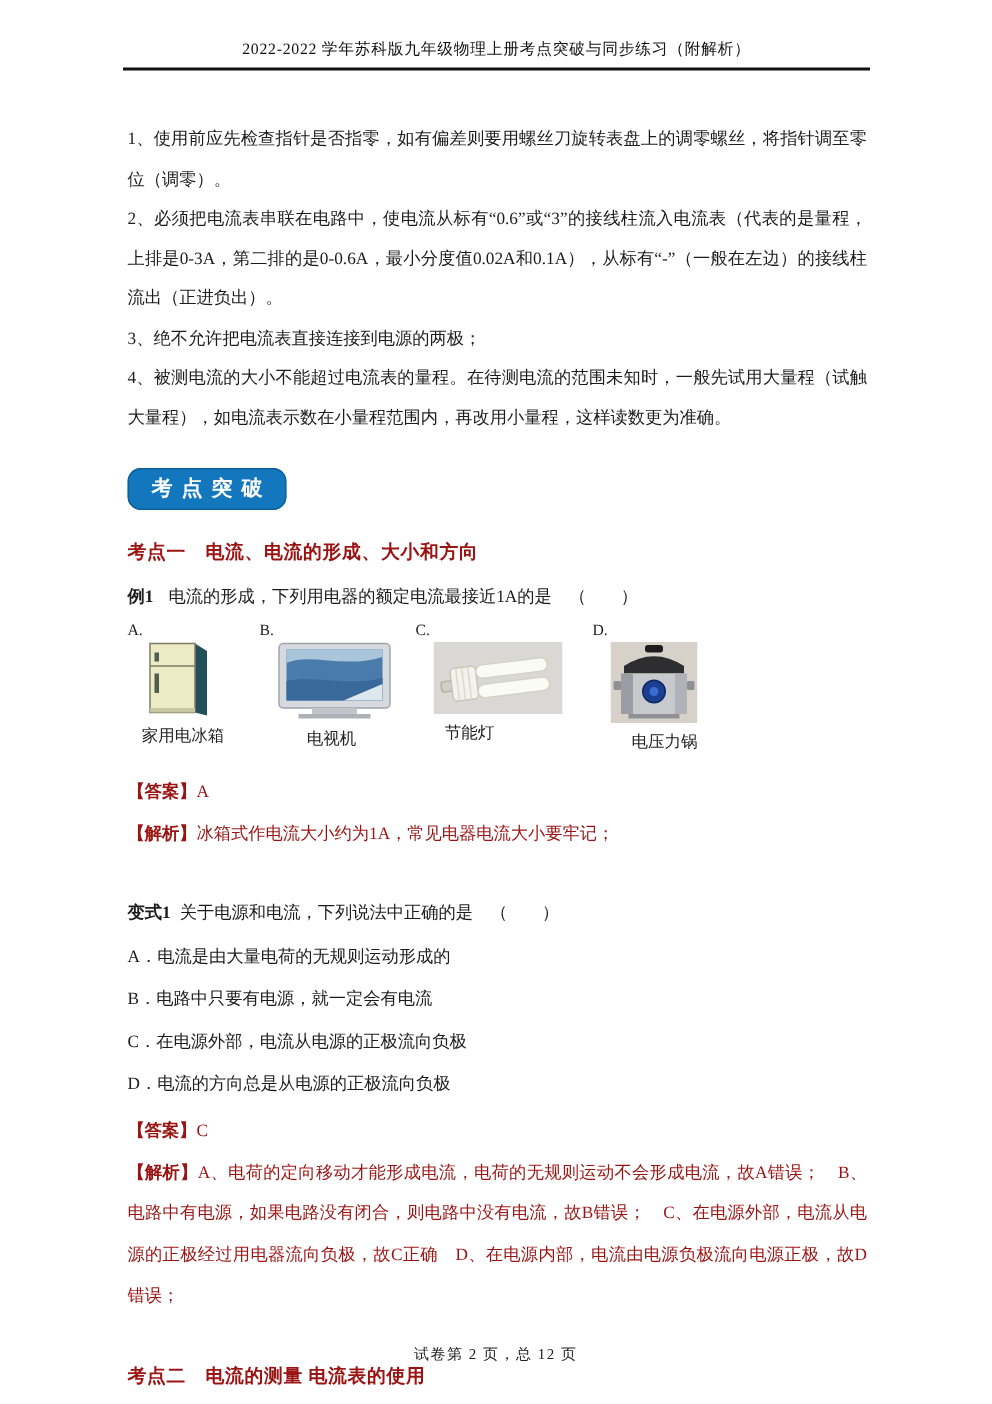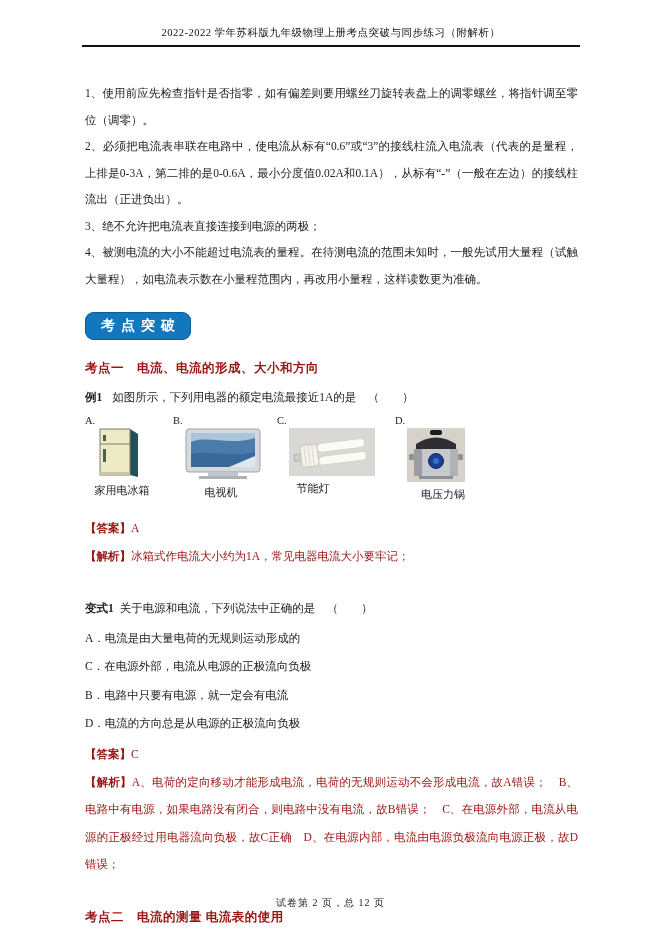--- a/index.html
+++ b/index.html
@@ -71,21 +71,21 @@
     <p class="note">1、使用前应先检查指针是否指零，如有偏差则要用螺丝刀旋转表盘上的调零螺丝，将指针调至零位（调零）。</p>
     <p class="note">2、必须把电流表串联在电路中，使电流从标有“0.6”或“3”的接线柱流入电流表（代表的是量程，上排是0-3A，第二排的是0-0.6A，最小分度值0.02A和0.1A），从标有“-”（一般在左边）的接线柱流出（正进负出）。</p>
     <p class="note">3、绝不允许把电流表直接连接到电源的两极；</p>
     <p class="note">4、被测电流的大小不能超过电流表的量程。在待测电流的范围未知时，一般先试用大量程（试触大量程），如电流表示数在小量程范围内，再改用小量程，这样读数更为准确。</p>
 
     <div class="badge">考点突破</div>
 
     <div class="topic-heading">考点一　电流、电流的形成、大小和方向</div>
 
     <div class="example-line">
-      <span class="example-label">例1</span><span>如图所示，下列用电器的额定电流最接近1A的是　（　　）</span>
+      <span class="example-label">例1</span><span>电流的形成，下列用电器的额定电流最接近1A的是　（　　）</span>
     </div>
 
     <div class="options-row">
 
       <div class="opt opt-a">
         <span class="opt-letter">A.</span>
         <svg class="opt-img" width="44" height="50" viewBox="0 0 44 50">
           <polygon points="33,1 41,6 41,49 33,47" fill="#24505c"></polygon>
           <rect x="3" y="1" width="30" height="46" fill="#edeac6" stroke="#7d7d63" stroke-width="1"></rect>
           <line x1="3" y1="16" x2="33" y2="16" stroke="#7d7d63" stroke-width="1"></line>
@@ -152,22 +152,22 @@
     <div class="analysis">
       <span class="ans-label">【解析】</span><span>冰箱式作电流大小约为1A，常见电器电流大小要牢记；</span>
     </div>
 
     <div class="variant-line">
       <span class="variant-label">变式1</span><span>关于电源和电流，下列说法中正确的是　（　　）</span>
     </div>
 
     <div class="vopts">
       <p class="vopt">A．电流是由大量电荷的无规则运动形成的</p>
+      <p class="vopt">B．电路中只要有电源，就一定会有电流</p>
       <p class="vopt">C．在电源外部，电流从电源的正极流向负极</p>
-      <p class="vopt">B．电路中只要有电源，就一定会有电流</p>
       <p class="vopt">D．电流的方向总是从电源的正极流向负极</p>
     </div>
 
     <div class="ans-line" style="margin-top:4px;">
       <span class="ans-label">【答案】</span><span>C</span>
     </div>
     <div class="analysis">
       <span class="ans-label">【解析】</span><span>A、电荷的定向移动才能形成电流，电荷的无规则运动不会形成电流，故A错误；　B、电路中有电源，如果电路没有闭合，则电路中没有电流，故B错误；　C、在电源外部，电流从电源的正极经过用电器流向负极，故C正确　D、在电源内部，电流由电源负极流向电源正极，故D错误；</span>
     </div>
 

